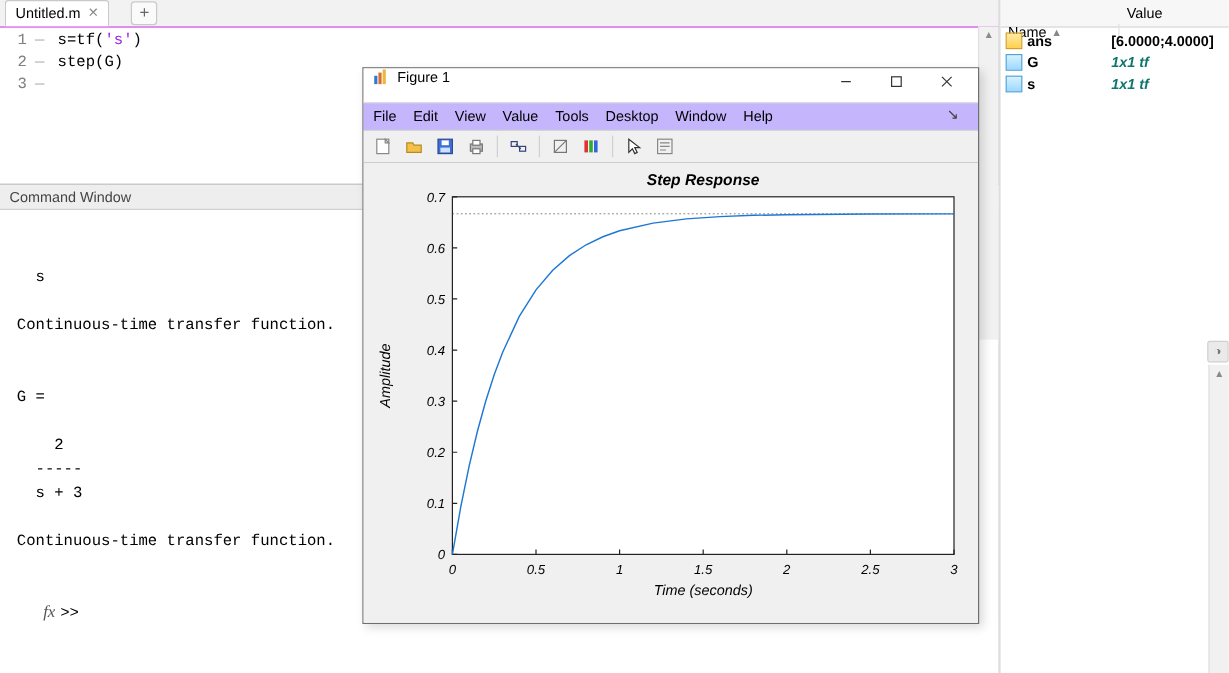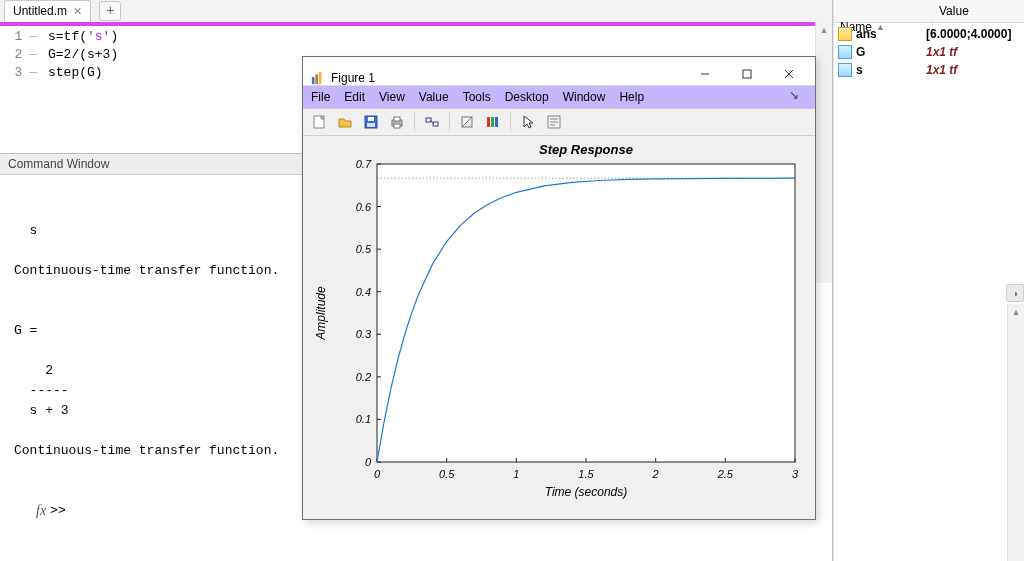--- a/index.html
+++ b/index.html
@@ -40,23 +40,23 @@
     flex-direction: column;
     border-bottom: 1px solid #bdbdbd;
     box-sizing: border-box;
     position: relative;
   }
   .tabbar {
     display: flex;
     align-items: center;
     height: 22px;
     background: #f2f2f2;
-    border-bottom: 4px solid #d946ef;
+    border-bottom: 1px solid #d946ef;
     padding-left: 4px;
-    gap: 8px;
+    gap: 18px;
   }
   .tab {
     display: flex;
     align-items: center;
     height: 20px;
     padding: 0 8px;
     background: #fff;
     border: 1px solid #c9c9c9;
     border-bottom: 1px solid #fff;
     border-radius: 3px 3px 0 0;
@@ -171,21 +171,21 @@
   }
   .ws-row .cell-name {
     width: 86px;
     display: flex;
     align-items: center;
     gap: 4px;
     padding-left: 4px;
     box-sizing: border-box;
   }
   .ws-row .cell-value { flex: 1; padding-left: 6px; }
-  .tf-val { color: #7f1d1d; font-style: italic; }
+  .tf-val { color: #0f766e; font-style: italic; }
   .var-icon {
     width: 14px;
     height: 14px;
     display: inline-block;
     box-sizing: border-box;
   }
   .var-icon.num {
     background: linear-gradient(#ffe9a8,#ffd24d);
     border: 1px solid #cfa328;
   }
@@ -205,21 +205,21 @@
     border: 1px solid #6f6f6f;
     box-shadow: 3px 3px 8px rgba(0,0,0,0.15);
     display: flex;
     flex-direction: column;
     box-sizing: border-box;
   }
   .fig-titlebar {
     height: 28px;
     background: #fff;
     display: flex;
-    align-items: flex-end;
+    align-items: flex-start;
     padding: 0 8px;
     gap: 6px;
     border-bottom: 1px solid #dcdcdc;
   }
   .fig-title-icon {
     width: 14px;
     height: 14px;
   }
   .fig-title { flex: 1; font-size: 12px; }
   .win-btn {
@@ -325,21 +325,21 @@
           <span class="close-x">✕</span>
         </div>
         <div class="tab-add">+</div>
       </div>
       <div class="code-area">
         <div class="gutter" id="gutter">
             <div>1</div>
             <div>2</div>
             <div>3</div>
           </div>
-        <div class="code" id="code"><div>s=tf(<span class="tok-str">'s'</span>)</div><div>G=2/(s+3)</div><div>step(G)</div></div>
+        <div class="code" id="code"><div>s=tf(<span class="tok-str">'s'</span>)</div><div>step(G)</div></div>
       </div>
       <div class="vscroll top">
         <div class="arrow-btn">▴</div>
       </div>
     </div>
 
     <div class="cmdwin">
       <div class="cmdwin-title">Command Window</div>
       <div class="cmd-body">
         <div id="cmd-output">  s

